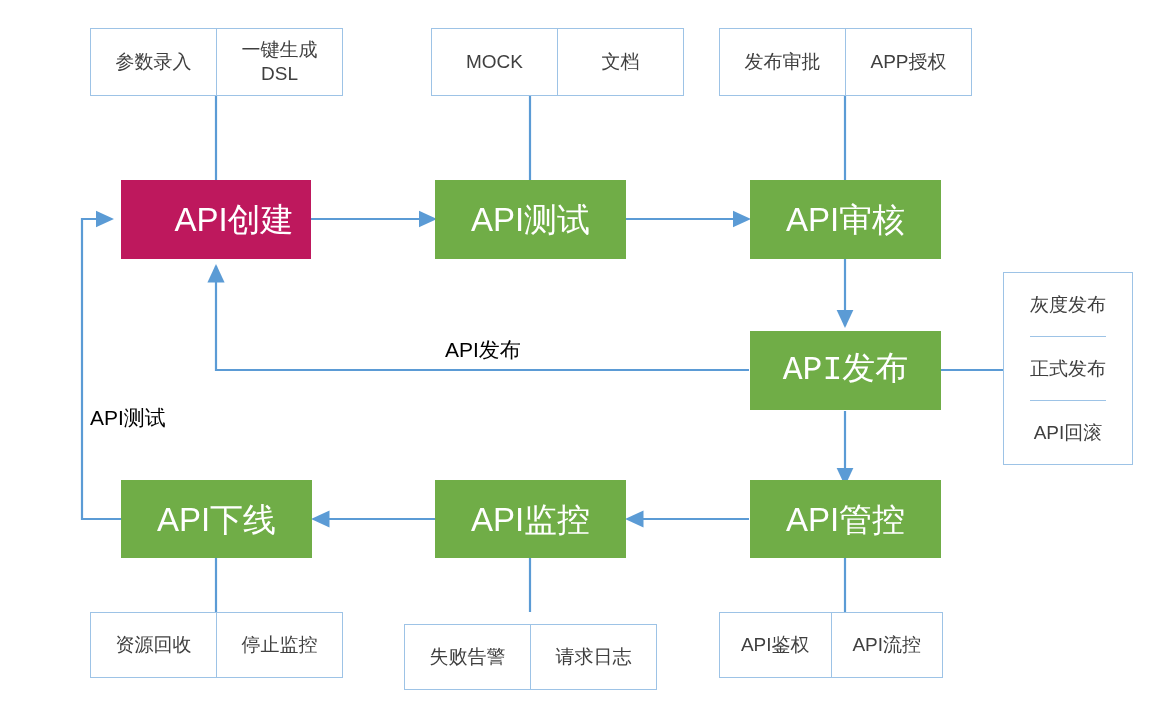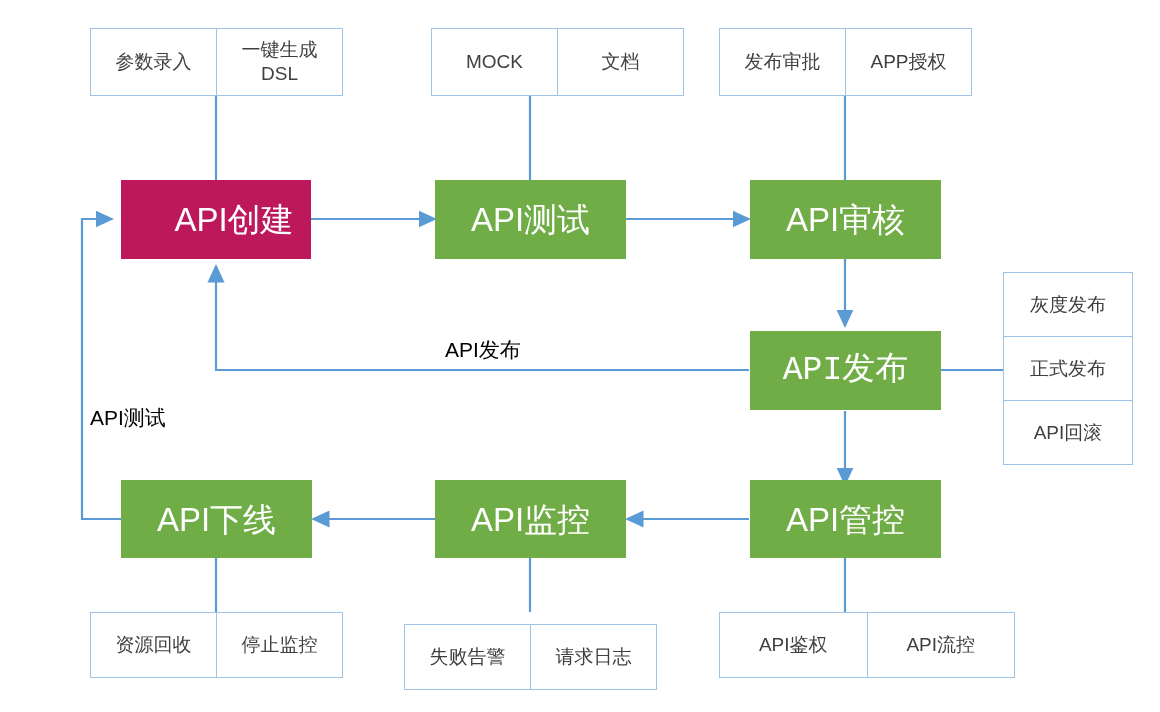--- a/index.html
+++ b/index.html
@@ -46,21 +46,21 @@
 
   
   .attr-group {
     position: absolute;
     box-sizing: border-box;
     border: 1px solid #9dc3e6;
     background: #ffffff;
     display: flex;
     z-index: 2;
   }
-  .attr-group.vertical { flex-direction: column; }
+  .attr-group.vertical { flex-direction: column; align-items: center; }
   .attr-cell {
     flex: 1 1 0;
     display: flex;
     align-items: center;
     justify-content: center;
     text-align: center;
     color: #3f3f3f;
     font-size: 19px;
     line-height: 1.25;
     box-sizing: border-box;
@@ -143,21 +143,21 @@
   <div class="attr-group horizontal" style="left:90px;  top:612px; width:253px; height:66px;">
     <div class="attr-cell">资源回收</div>
     <div class="attr-cell">停止监控</div>
   </div>
 
   <div class="attr-group horizontal" style="left:404px; top:612px; width:253px; height:66px;margin-top:12px;">
     <div class="attr-cell">失败告警</div>
     <div class="attr-cell">请求日志</div>
   </div>
 
-  <div class="attr-group horizontal" style="left:719px; top:612px; width:296px; height:66px;">
+  <div class="attr-group horizontal" style="left:719px; top:612px; width:224px; height:66px;">
     <div class="attr-cell">API鉴权</div>
     <div class="attr-cell">API流控</div>
   </div>
 
   <div class="node orange" style="left:121px; top:180px; width:190px; height:79px;">API创建</div>
 
   <div class="node green" style="left:435px; top:180px; width:191px; height:79px;">API测试</div>
 
   <div class="node green" style="left:750px; top:180px; width:191px; height:79px;">API审核</div>
 

